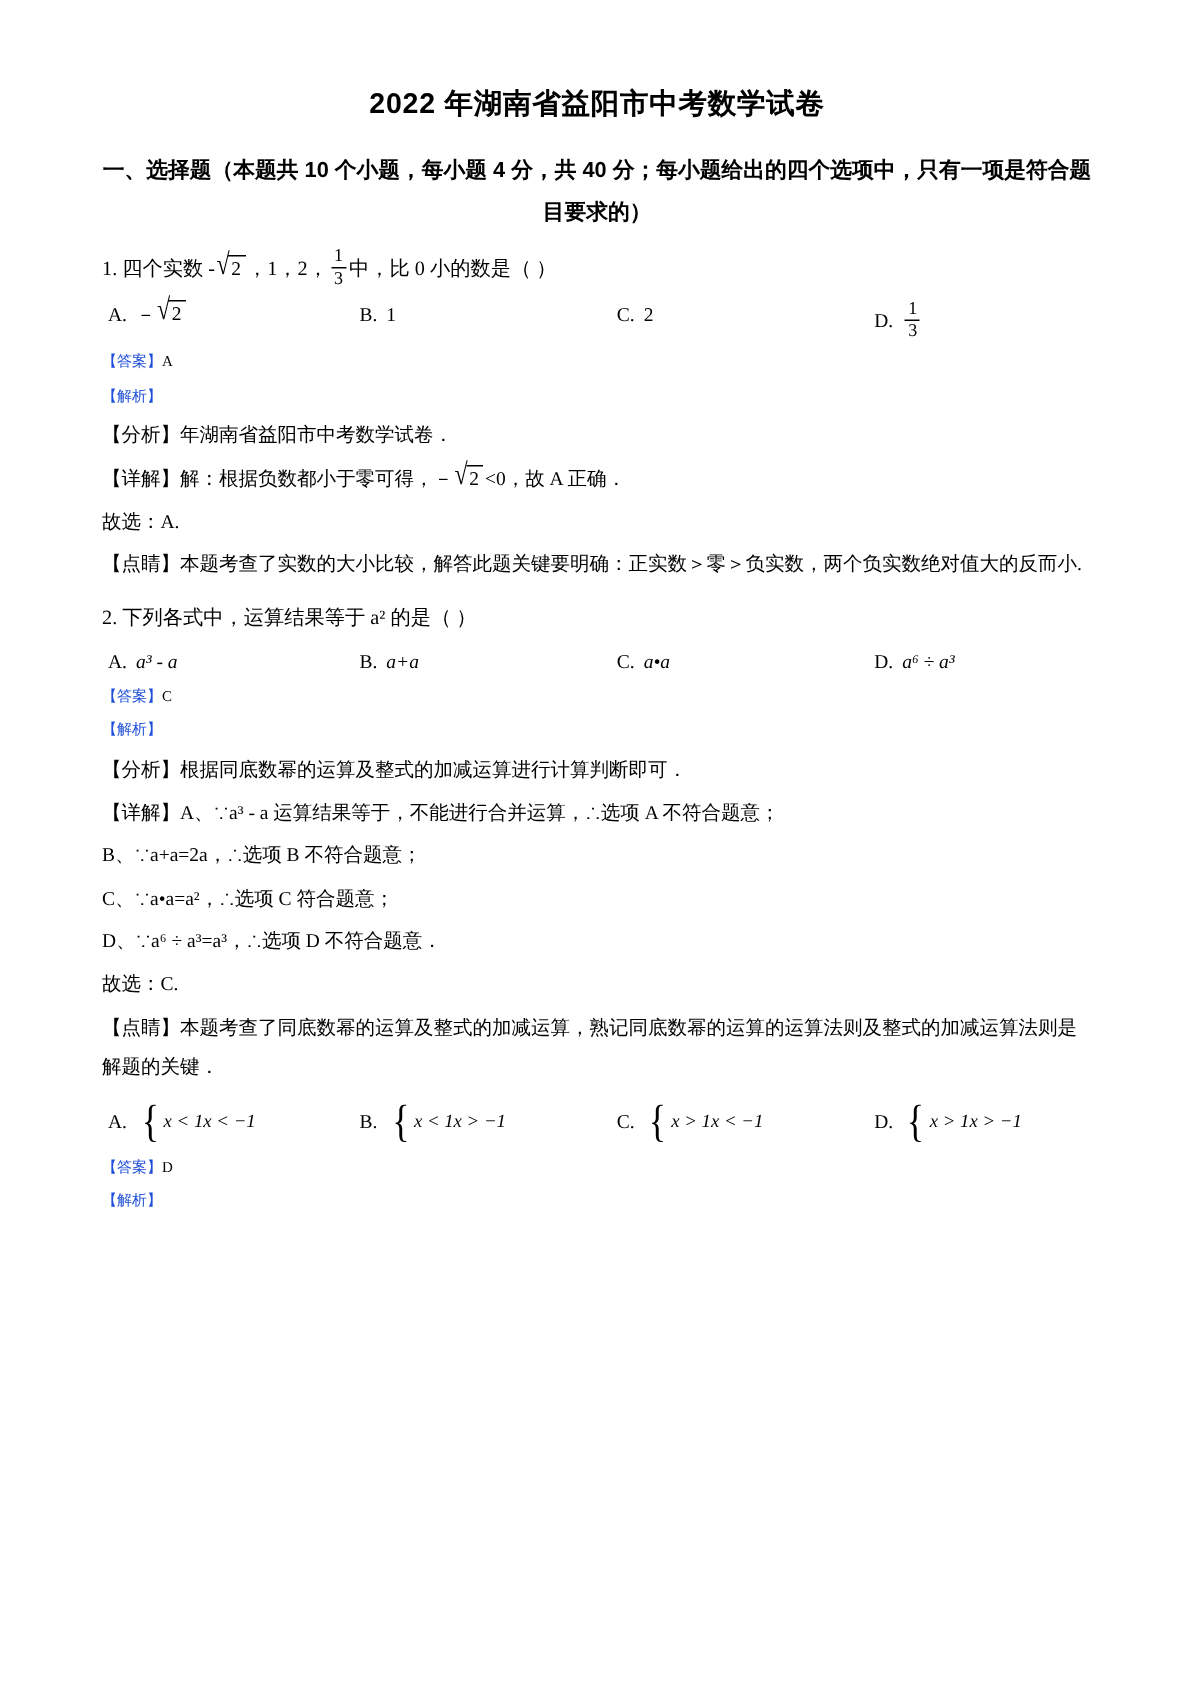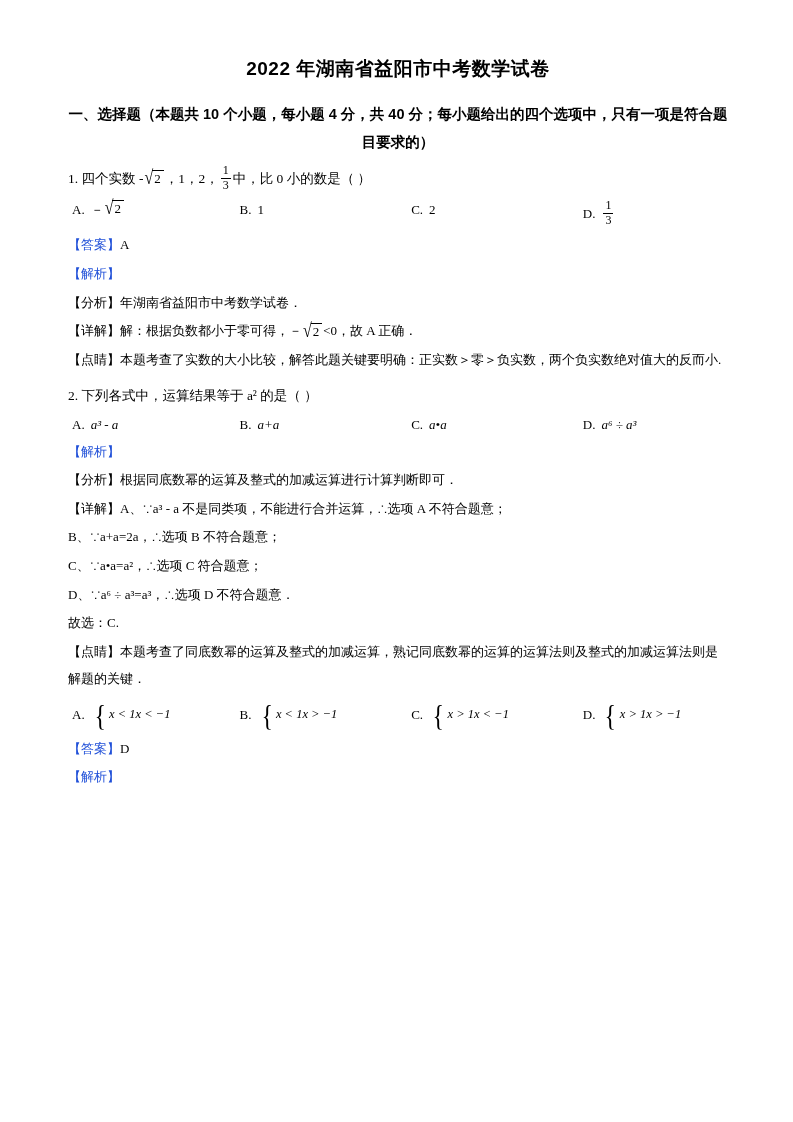--- a/index.html
+++ b/index.html
@@ -49,21 +49,21 @@
     font-size: 13.5px;
     line-height: 2.0;
     margin: 8px 0 2px 0;
   }
   .para {
     font-size: 13px;
     line-height: 2.05;
     margin: 2px 0;
   }
   .ans-line {
-    font-size: 13px;
+    font-size: 10px;
     line-height: 2.05;
     margin: 2px 0;
     color: #1f4fd8;
   }
   .ans-line .val {
     color: #1f4fd8;
   }
   .opts {
     display: flex;
     font-size: 13px;
@@ -223,20 +223,23 @@
       <span>【分析】</span><span>年湖南省益阳市中考数学试卷．</span>
     </div>
 
     <div class="para">
       <span>【详解】</span><span>解：根据负数都小于零可得，－</span><span class="sqrt">
           <span class="radical">√</span>
           <span class="rad-body">2</span>
         </span><span>&lt;0，故 A 正确．</span>
     </div>
 
+    <div class="para">
+      <span>故选：</span><span>A.</span>
+    </div>
 
     <div class="para">
       <span>【点睛】</span><span>本题考查了实数的大小比较，解答此题关键要明确：正实数＞零＞负实数，两个负实数绝对值大的反而小.</span>
     </div>
 
     <div class="q-stem">
       <span>2.</span>
       <span>下列各式中，运算结果等于 a² 的是（      ）</span>
     </div>
 
@@ -260,31 +263,34 @@
         </div>
       </div>
       <div style="width:22%">
         <div class="opt opt-d">
           <span class="lab">D.</span>
           <i class="v">a⁶ ÷ a³</i>
         </div>
       </div>
     </div>
 
+    <div class="ans-line">
+      <span>【答案】</span><span style="color:#000">C</span>
+    </div>
 
     <div class="ans-line">
       <span>【解析】</span>
     </div>
 
     <div class="para">
       <span>【分析】</span><span>根据同底数幂的运算及整式的加减运算进行计算判断即可．</span>
     </div>
 
     <div class="para">
-      <span>【详解】</span><span>A、∵a³ - a 不是同类项，不能进行合并运算，∴选项 A 不符合题意；</span>
+      <span>【详解】</span><span>A、∵a³ - a 运算结果等于，不能进行合并运算，∴选项 A 不符合题意；</span>
     </div>
     <div class="para">
       <span>B、∵a+a=2a，∴选项 B 不符合题意；</span>
     </div>
     <div class="para">
       <span>C、∵a•a=a²，∴选项 C 符合题意；</span>
     </div>
     <div class="para">
       <span>D、∵a⁶ ÷ a³=a³，∴选项 D 不符合题意．</span>
     </div>

